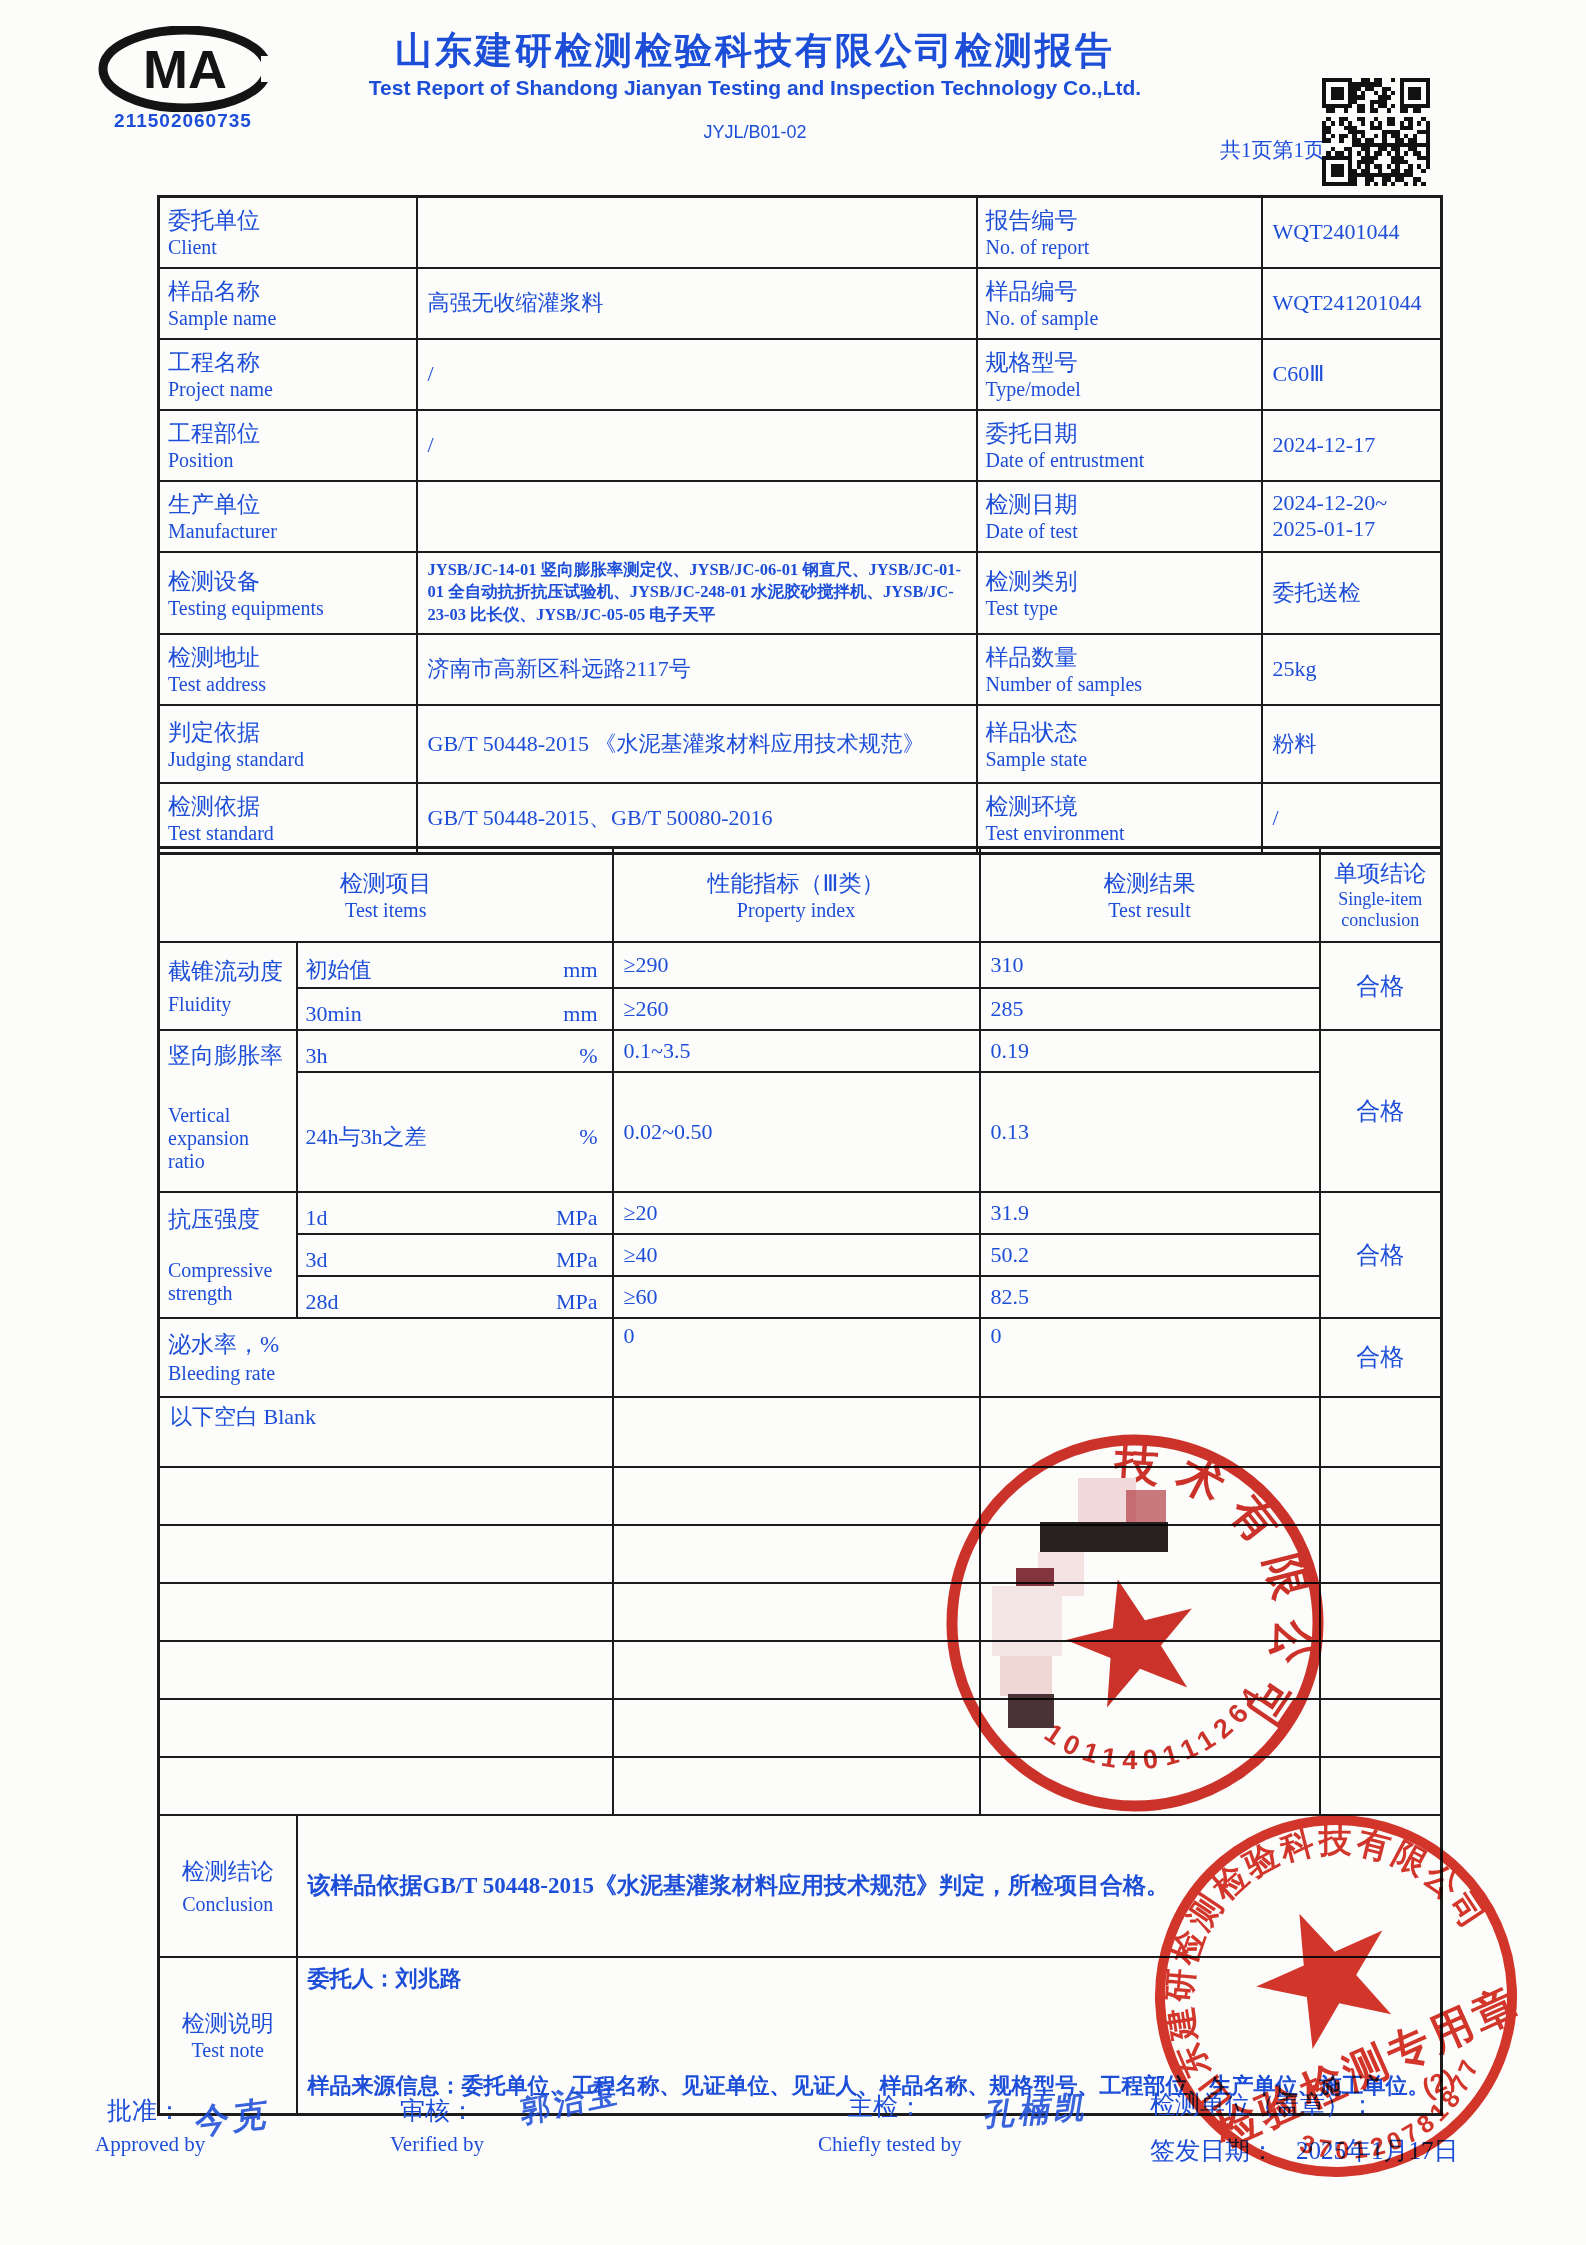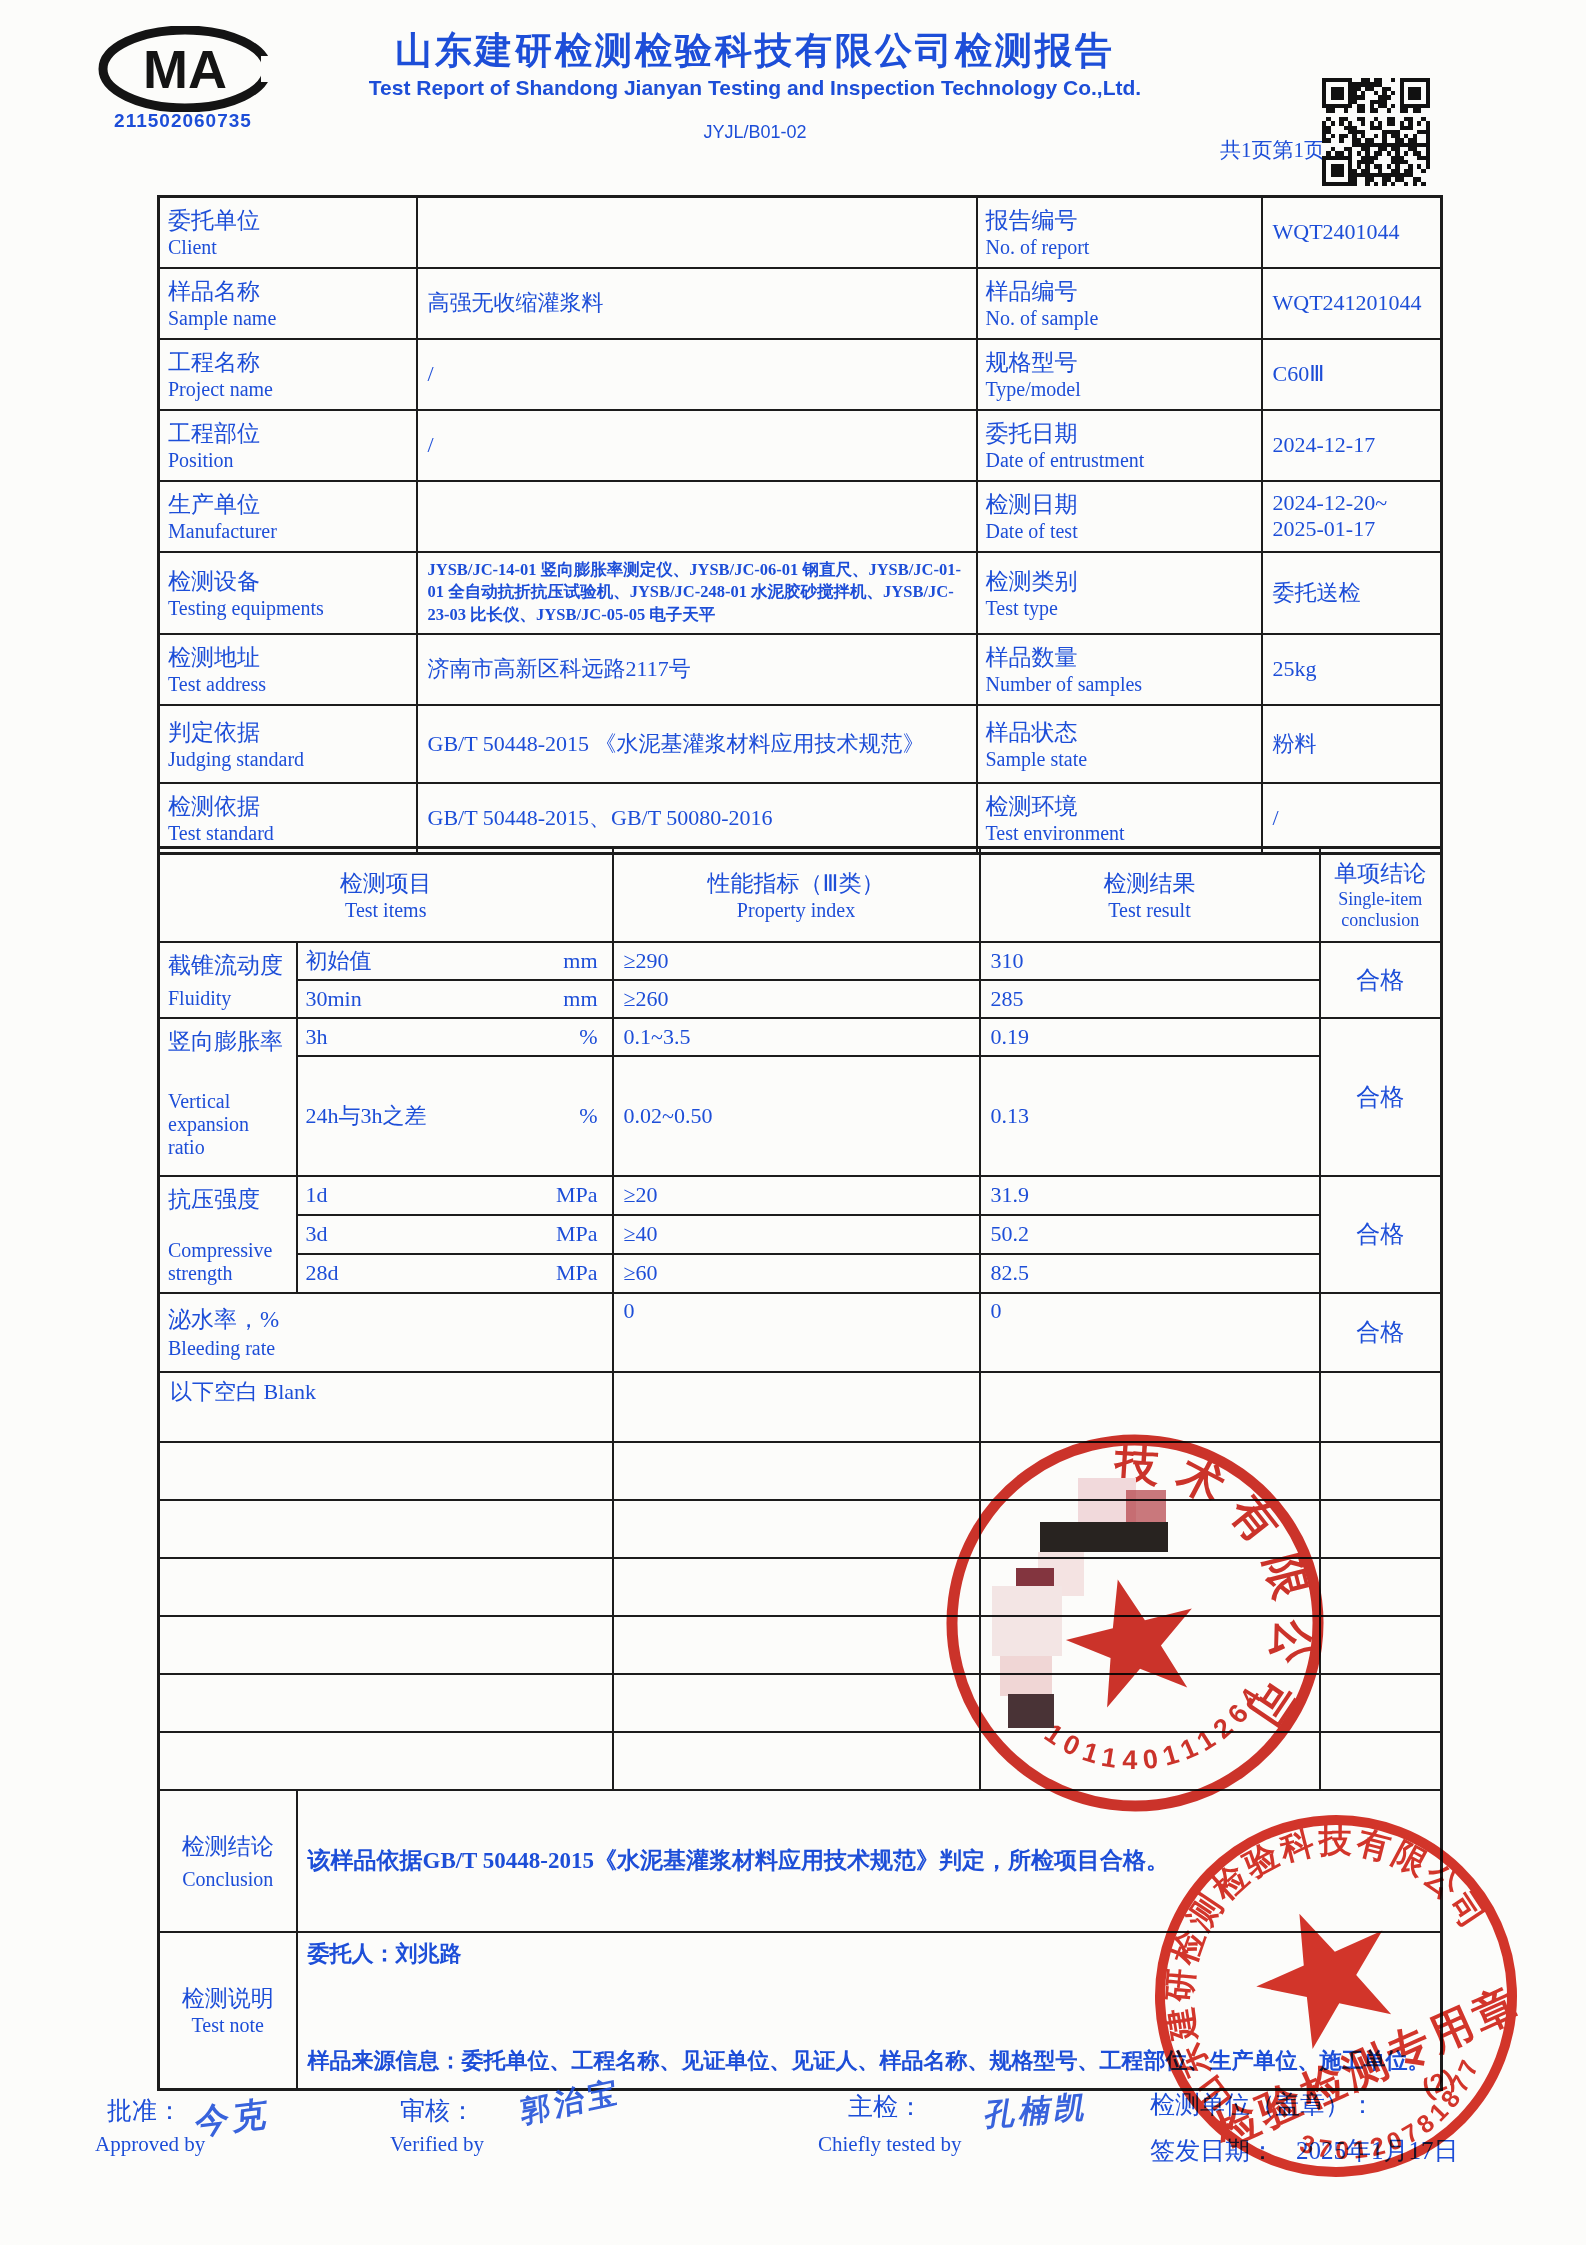--- a/index.html
+++ b/index.html
@@ -27,21 +27,21 @@
        padding:5px 8px;box-sizing:border-box;}
   .lbl .zh{font-size:23px;}
   .lbl .en{font-size:20px;}
   .val{padding:4px 10px;box-sizing:border-box;}
   .pre{white-space:pre-line;}
   .small{font-size:16.5px;line-height:1.35;font-weight:600;}
   .hdr2{display:flex;flex-direction:column;justify-content:space-between;align-items:center;
         height:100%;padding:8px 4px;box-sizing:border-box;text-align:center;}
   .hdr2 .zh{font-size:23px;}
   .hdr2 .en{font-size:20px;}
-  .item-cell{display:flex;justify-content:space-between;align-items:center;padding:2px 14px 2px 8px;}
+  .item-cell{display:flex;justify-content:space-between;align-items:center;padding:12px 14px 2px 8px;}
   .pass{font-size:24px;text-align:center;}
   
   .f-zh{position:absolute;font-size:25px;}
   .f-en{position:absolute;font-size:21px;}
   .sig{position:absolute;font-family:"DejaVu Sans",sans-serif;font-weight:bold;font-size:34px;
        transform:rotate(-7deg) skewX(-10deg);opacity:.88;letter-spacing:4px;}
   
   .stamp{position:absolute;mix-blend-mode:multiply;opacity:.93;}
 </style>
 </head>

